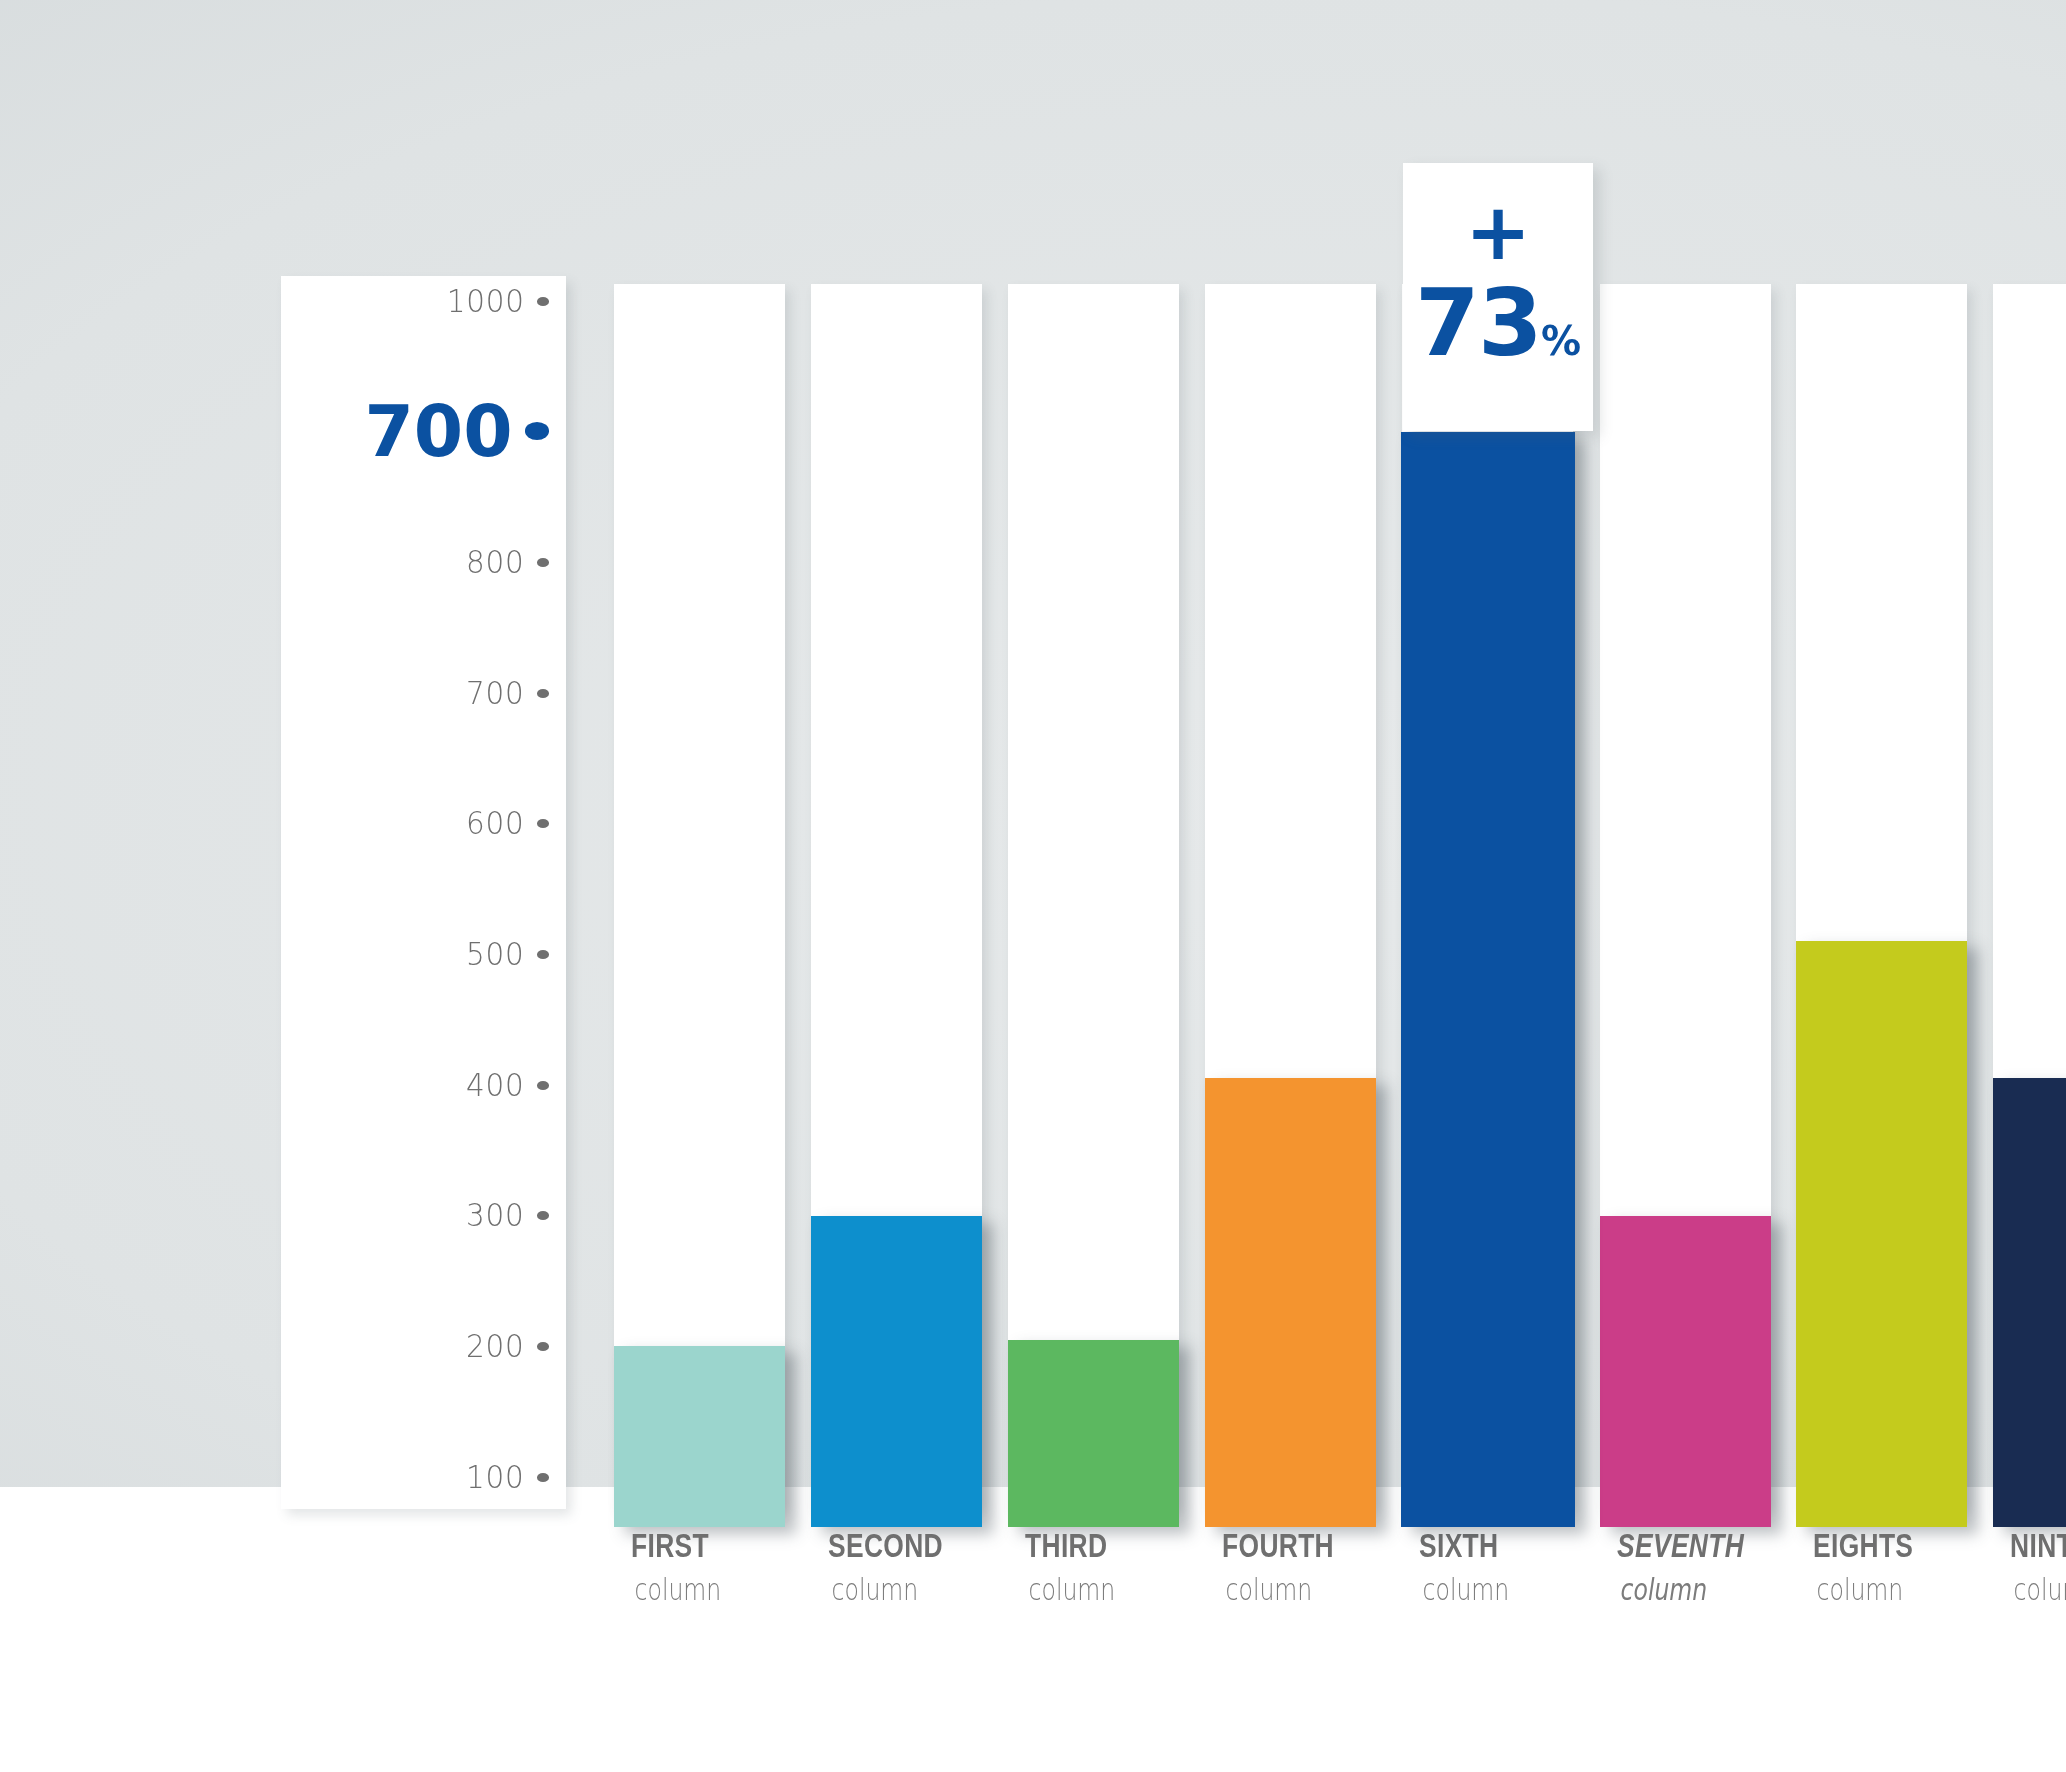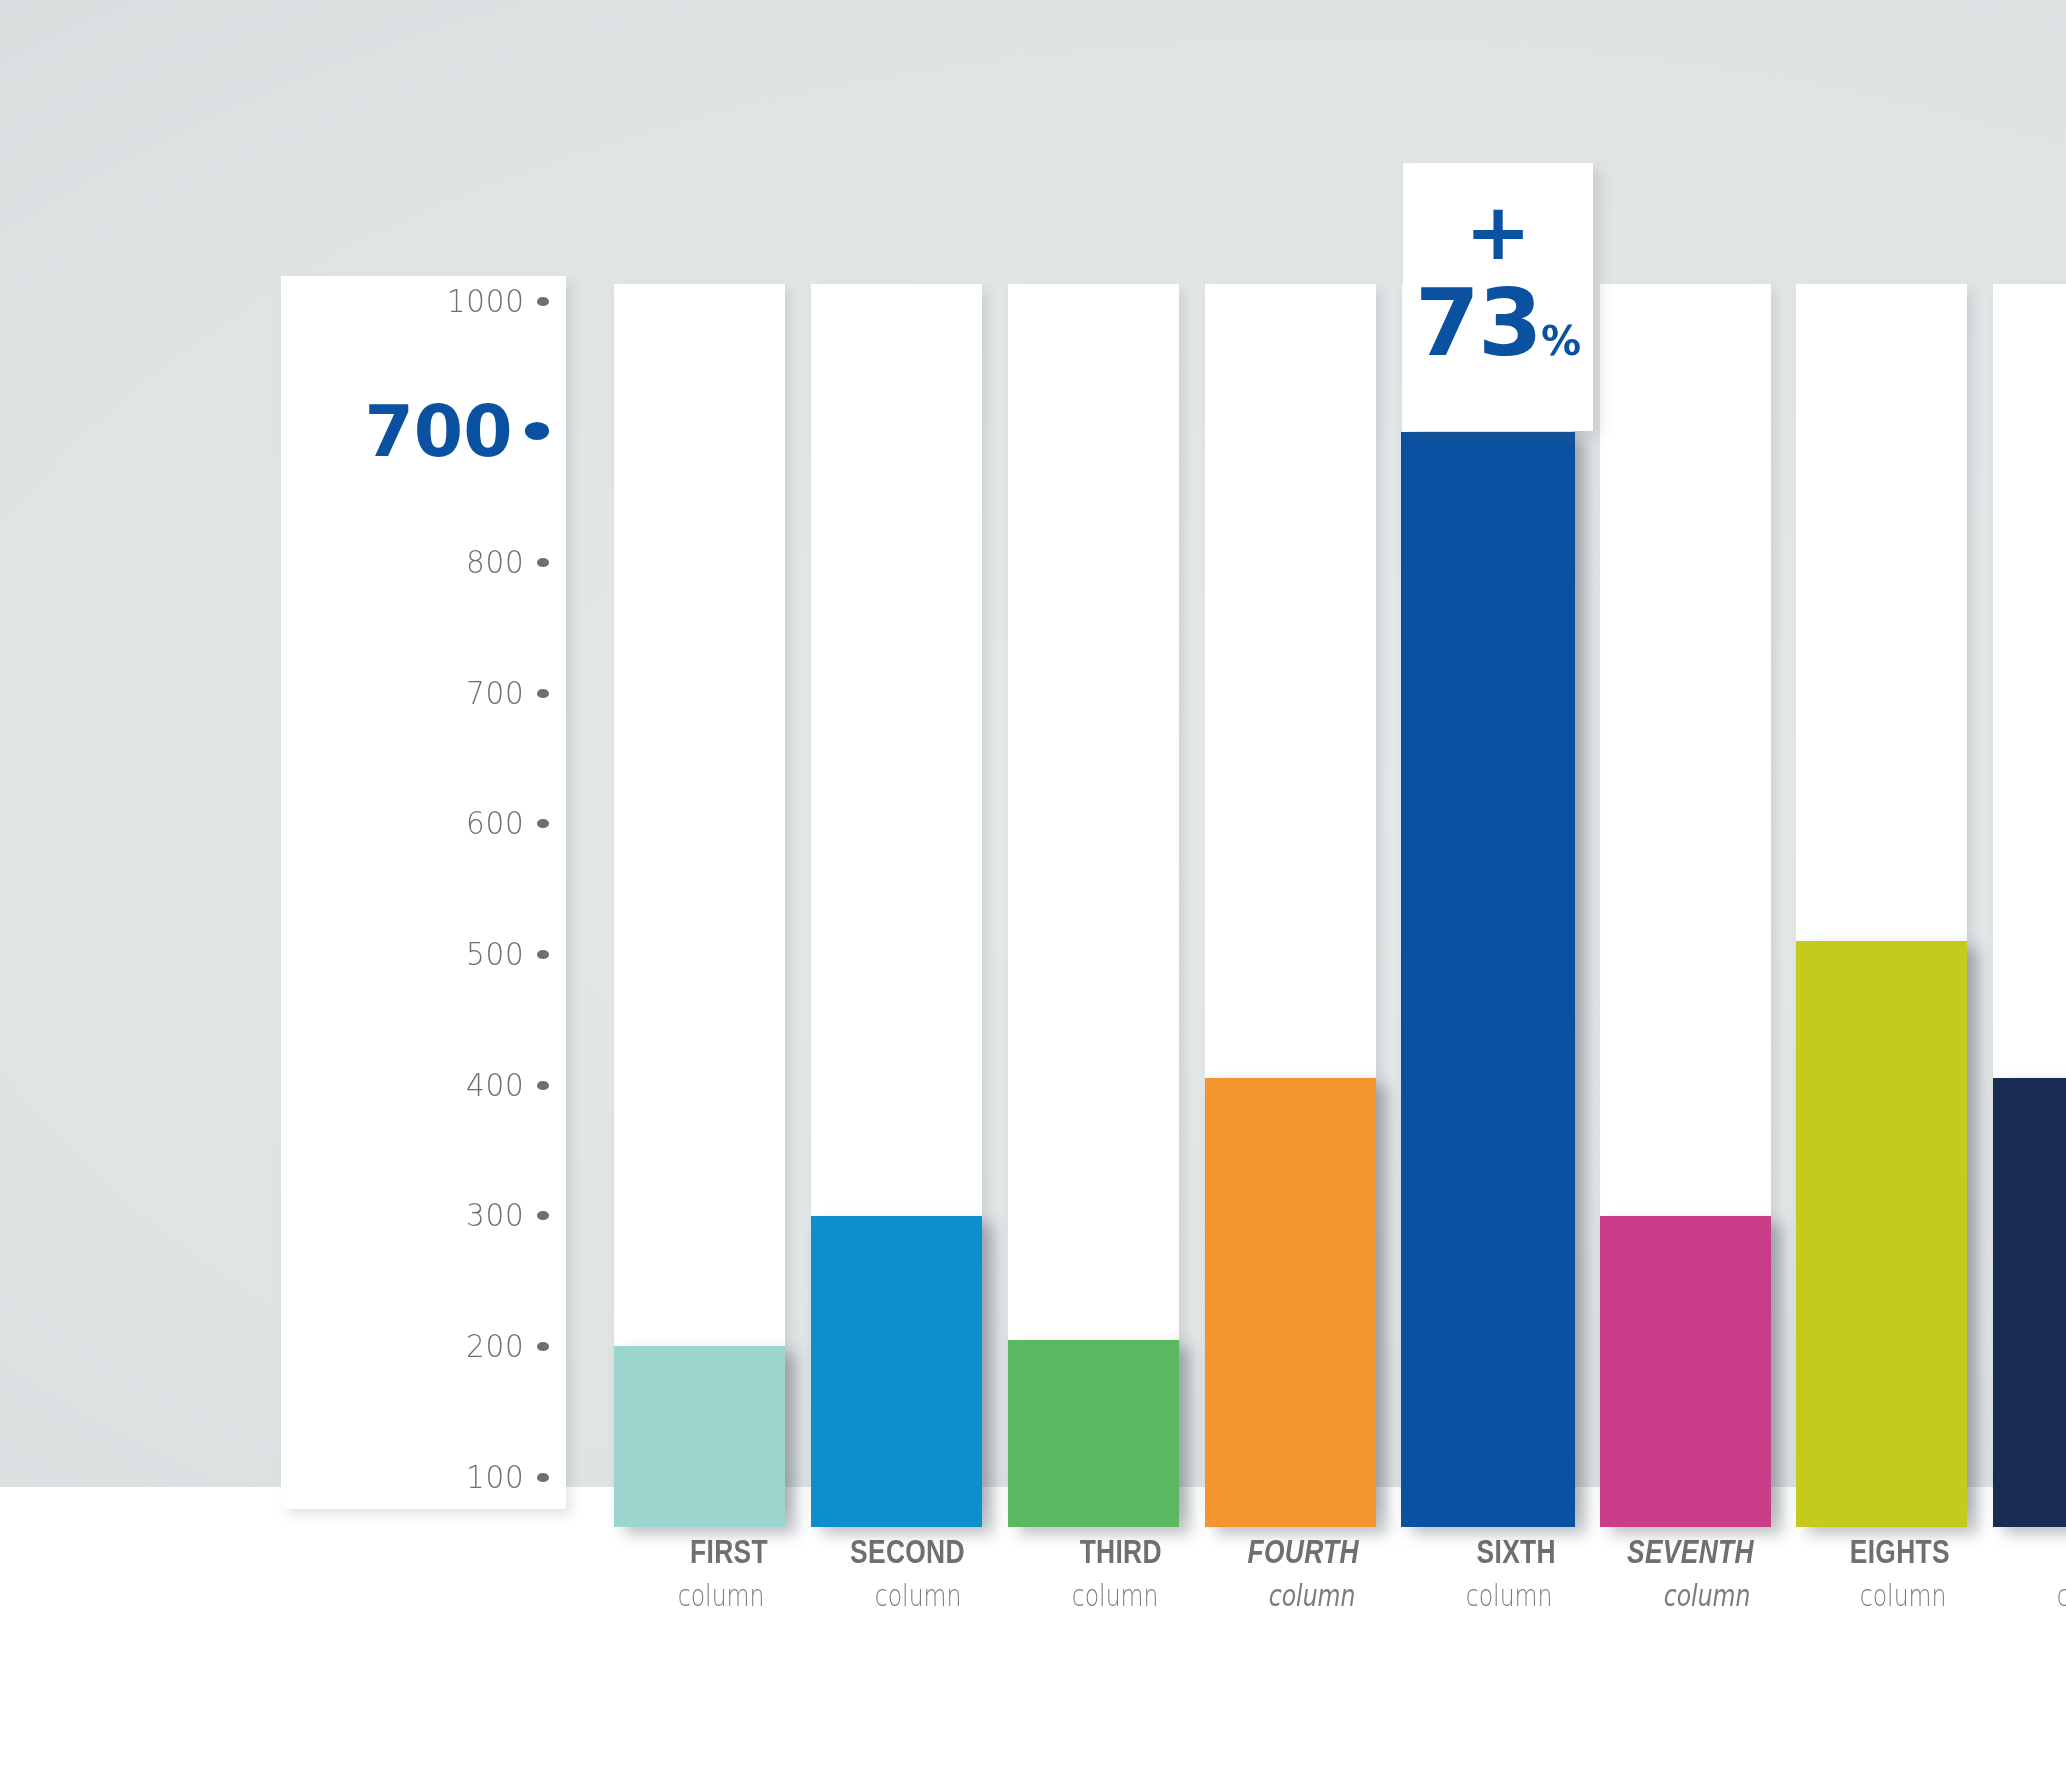--- a/index.html
+++ b/index.html
@@ -156,23 +156,23 @@
   
   #x-labels {
     position: absolute;
     left: 614px;
     top: 1529px;
     width: 1774px;
     height: 107px;
   }
   .xlab {
     position: absolute;
-    top: 6px;
+    top: 0;
     width: 171px;
-    text-align: right;
+    text-align: left;
   }
   .xlab .name {
     display: block;
     color: #6f6f6f;
     font-size: 33px;
     font-weight: 700;
     line-height: 1;
     letter-spacing: 0.4px;
     font-family: "Liberation Sans", sans-serif;
     transform: scaleX(0.80);
@@ -273,21 +273,21 @@
       <span class="sub">column</span>
     </div>
     <div class="xlab" style="left: 197px;">
       <span class="name">SECOND</span>
       <span class="sub">column</span>
     </div>
     <div class="xlab" style="left: 394px;">
       <span class="name">THIRD</span>
       <span class="sub">column</span>
     </div>
-    <div class="xlab" style="left: 591px; font-style: italic;">
+    <div class="xlab" style="left: 591px;">
       <span class="name">FOURTH</span>
       <span class="sub">column</span>
     </div>
     <div class="xlab" style="left: 788px;">
       <span class="name">SIXTH</span>
       <span class="sub">column</span>
     </div>
     <div class="xlab" style="left: 986px; font-style: italic;">
       <span class="name">SEVENTH</span>
       <span class="sub">column</span>

